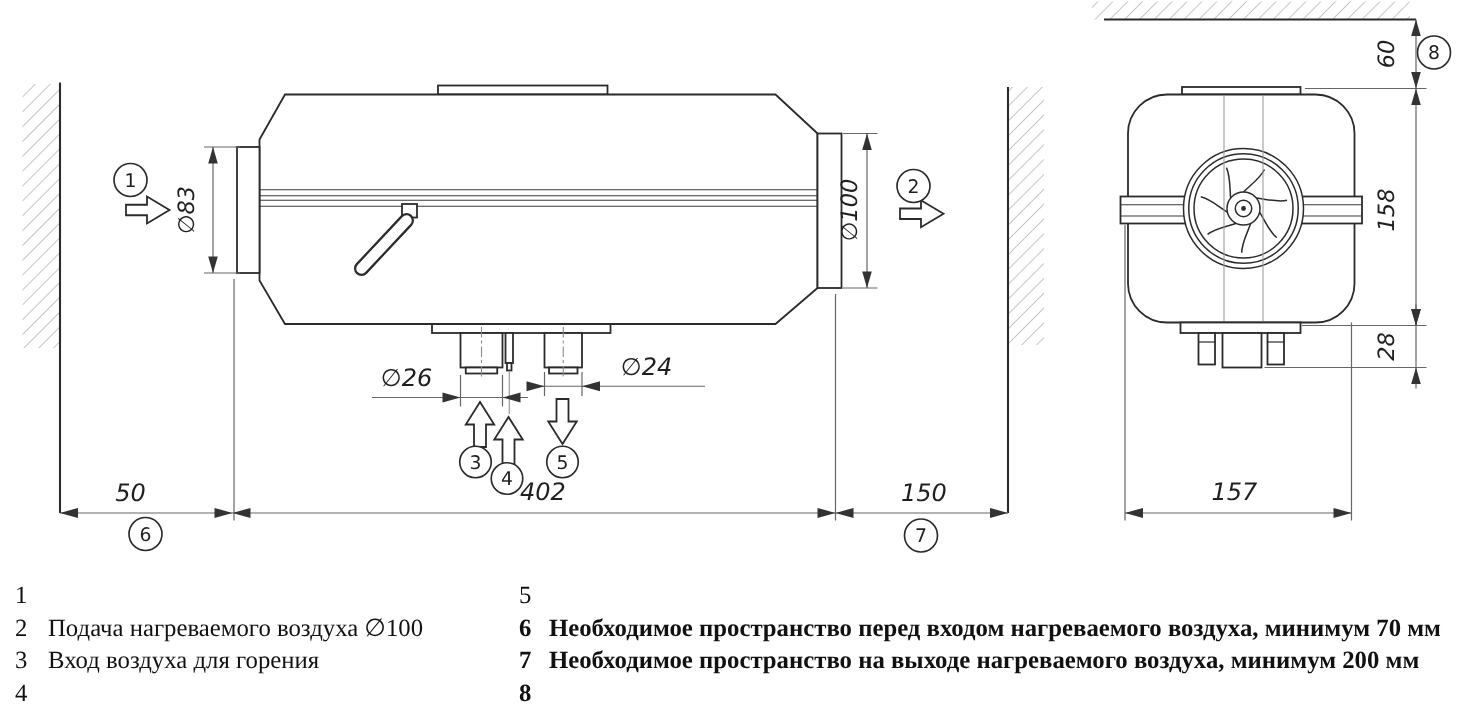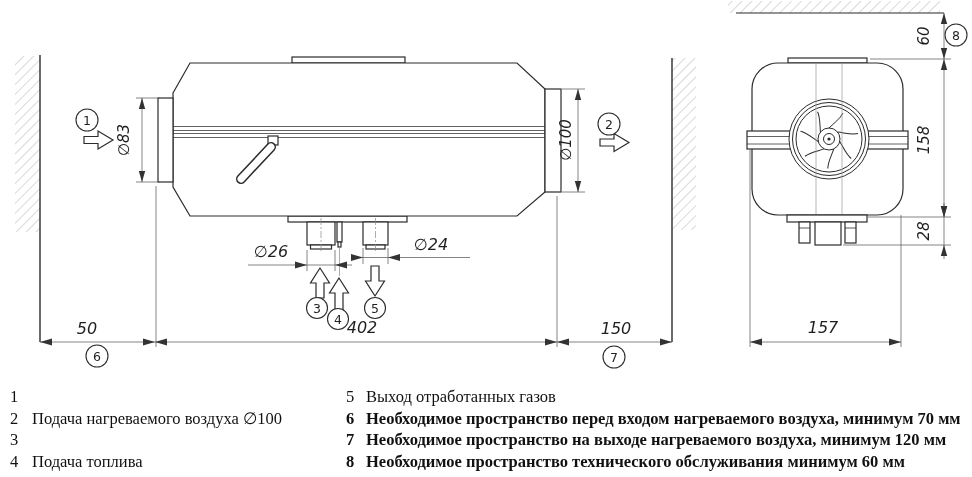--- a/index.html
+++ b/index.html
@@ -226,39 +226,37 @@
   <div class="legend-col left">
     <div class="legend-row">
       <span class="lg-num">1</span>
     </div>
     <div class="legend-row">
       <span class="lg-num">2</span>
       <span>Подача нагреваемого воздуха ∅100</span>
     </div>
     <div class="legend-row">
       <span class="lg-num">3</span>
+      <span>Вход воздуха для горения</span>
     </div>
     <div class="legend-row">
       <span class="lg-num">4</span>
-      <span>Подача топлива</span>
     </div>
   </div>
   <div class="legend-col right">
     <div class="legend-row">
       <span class="lg-num">5</span>
-      <span>Выход отработанных газов</span>
     </div>
     <div class="legend-row bold">
       <span class="lg-num">6</span>
       <span>Необходимое пространство перед входом нагреваемого воздуха, минимум 70 мм</span>
     </div>
     <div class="legend-row bold">
       <span class="lg-num">7</span>
-      <span>Необходимое пространство на выходе нагреваемого воздуха, минимум 120 мм</span>
+      <span>Необходимое пространство на выходе нагреваемого воздуха, минимум 200 мм</span>
     </div>
     <div class="legend-row bold">
       <span class="lg-num">8</span>
-      <span>Необходимое пространство технического обслуживания минимум 60 мм</span>
     </div>
   </div>
 </div>
 
 </div>
 
 </body></html>

